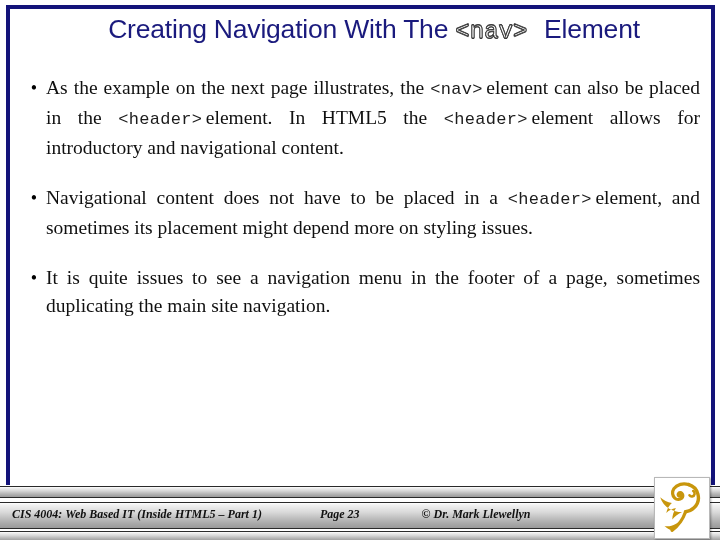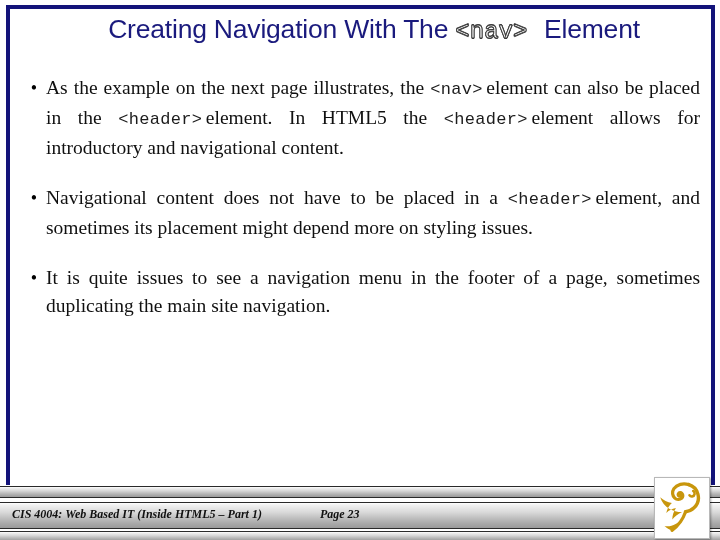--- a/index.html
+++ b/index.html
@@ -186,20 +186,21 @@
   </div>
 
   <div id="footer">
     <div class="fbar" id="fbar-1"></div>
     <div class="fbar" id="fbar-2"></div>
     <div class="fbar" id="fbar-3"></div>
 
     <div id="footer-text-row">
       <span class="ftxt" id="footer-course">CIS 4004: Web Based IT (Inside HTML5 – Part 1)</span>
       <span class="ftxt" id="footer-page">Page 23</span>
+      <span class="ftxt" id="footer-author">© Dr. Mark Llewellyn</span>
     </div>
   </div>
 
   <div id="logo-box">
     <svg width="52" height="58" viewBox="0 0 52 58">
       <g>
         <path d="M33.5 6.5c-5.4-1.6-11.6-0.2-14.6 4.2-2.1 3.1-1.6 7.2 0.9 9.4 1.9 1.7 4.9 1.9 6.8 0.3 1.5-1.3 1.7-3.8 0.3-5.1-1.0-0.9-2.8-0.8-3.5 0.4-0.5 0.9-0.1 2.1 0.9 2.4 0.5 0.2 1.1-0.1 1.2-0.6" fill="none" stroke="#c8960c" stroke-width="3.2" stroke-linecap="round"></path>
         <path d="M33.5 6.5c4.6 1.4 8.2 5.0 9.4 9.6 1.3 4.9-0.3 10.3-3.9 13.7-2.3 2.2-5.3 3.5-8.4 3.9" fill="none" stroke="#c8960c" stroke-width="3.4" stroke-linecap="round"></path>
         <path d="M30.6 33.7c-1.3 3.6-3.0 7.1-5.2 10.2-2.3 3.3-5.1 6.2-8.4 8.4" fill="none" stroke="#c8960c" stroke-width="3.2" stroke-linecap="round"></path>
         <path d="M30.6 33.7 C25 34.6 19.4 33.6 14.6 30.9 C10.1 28.3 6.7 24.1 5.2 19.2 C8.4 22.3 12.5 24.3 16.9 25.0 C14.0 27.6 12.0 31.1 11.3 34.9 C14.0 32.3 17.4 30.6 21.0 30.0 C18.6 33.4 17.3 37.5 17.3 41.6 C19.8 38.2 23.2 35.5 27.1 33.9 Z" fill="#c8960c"></path>

